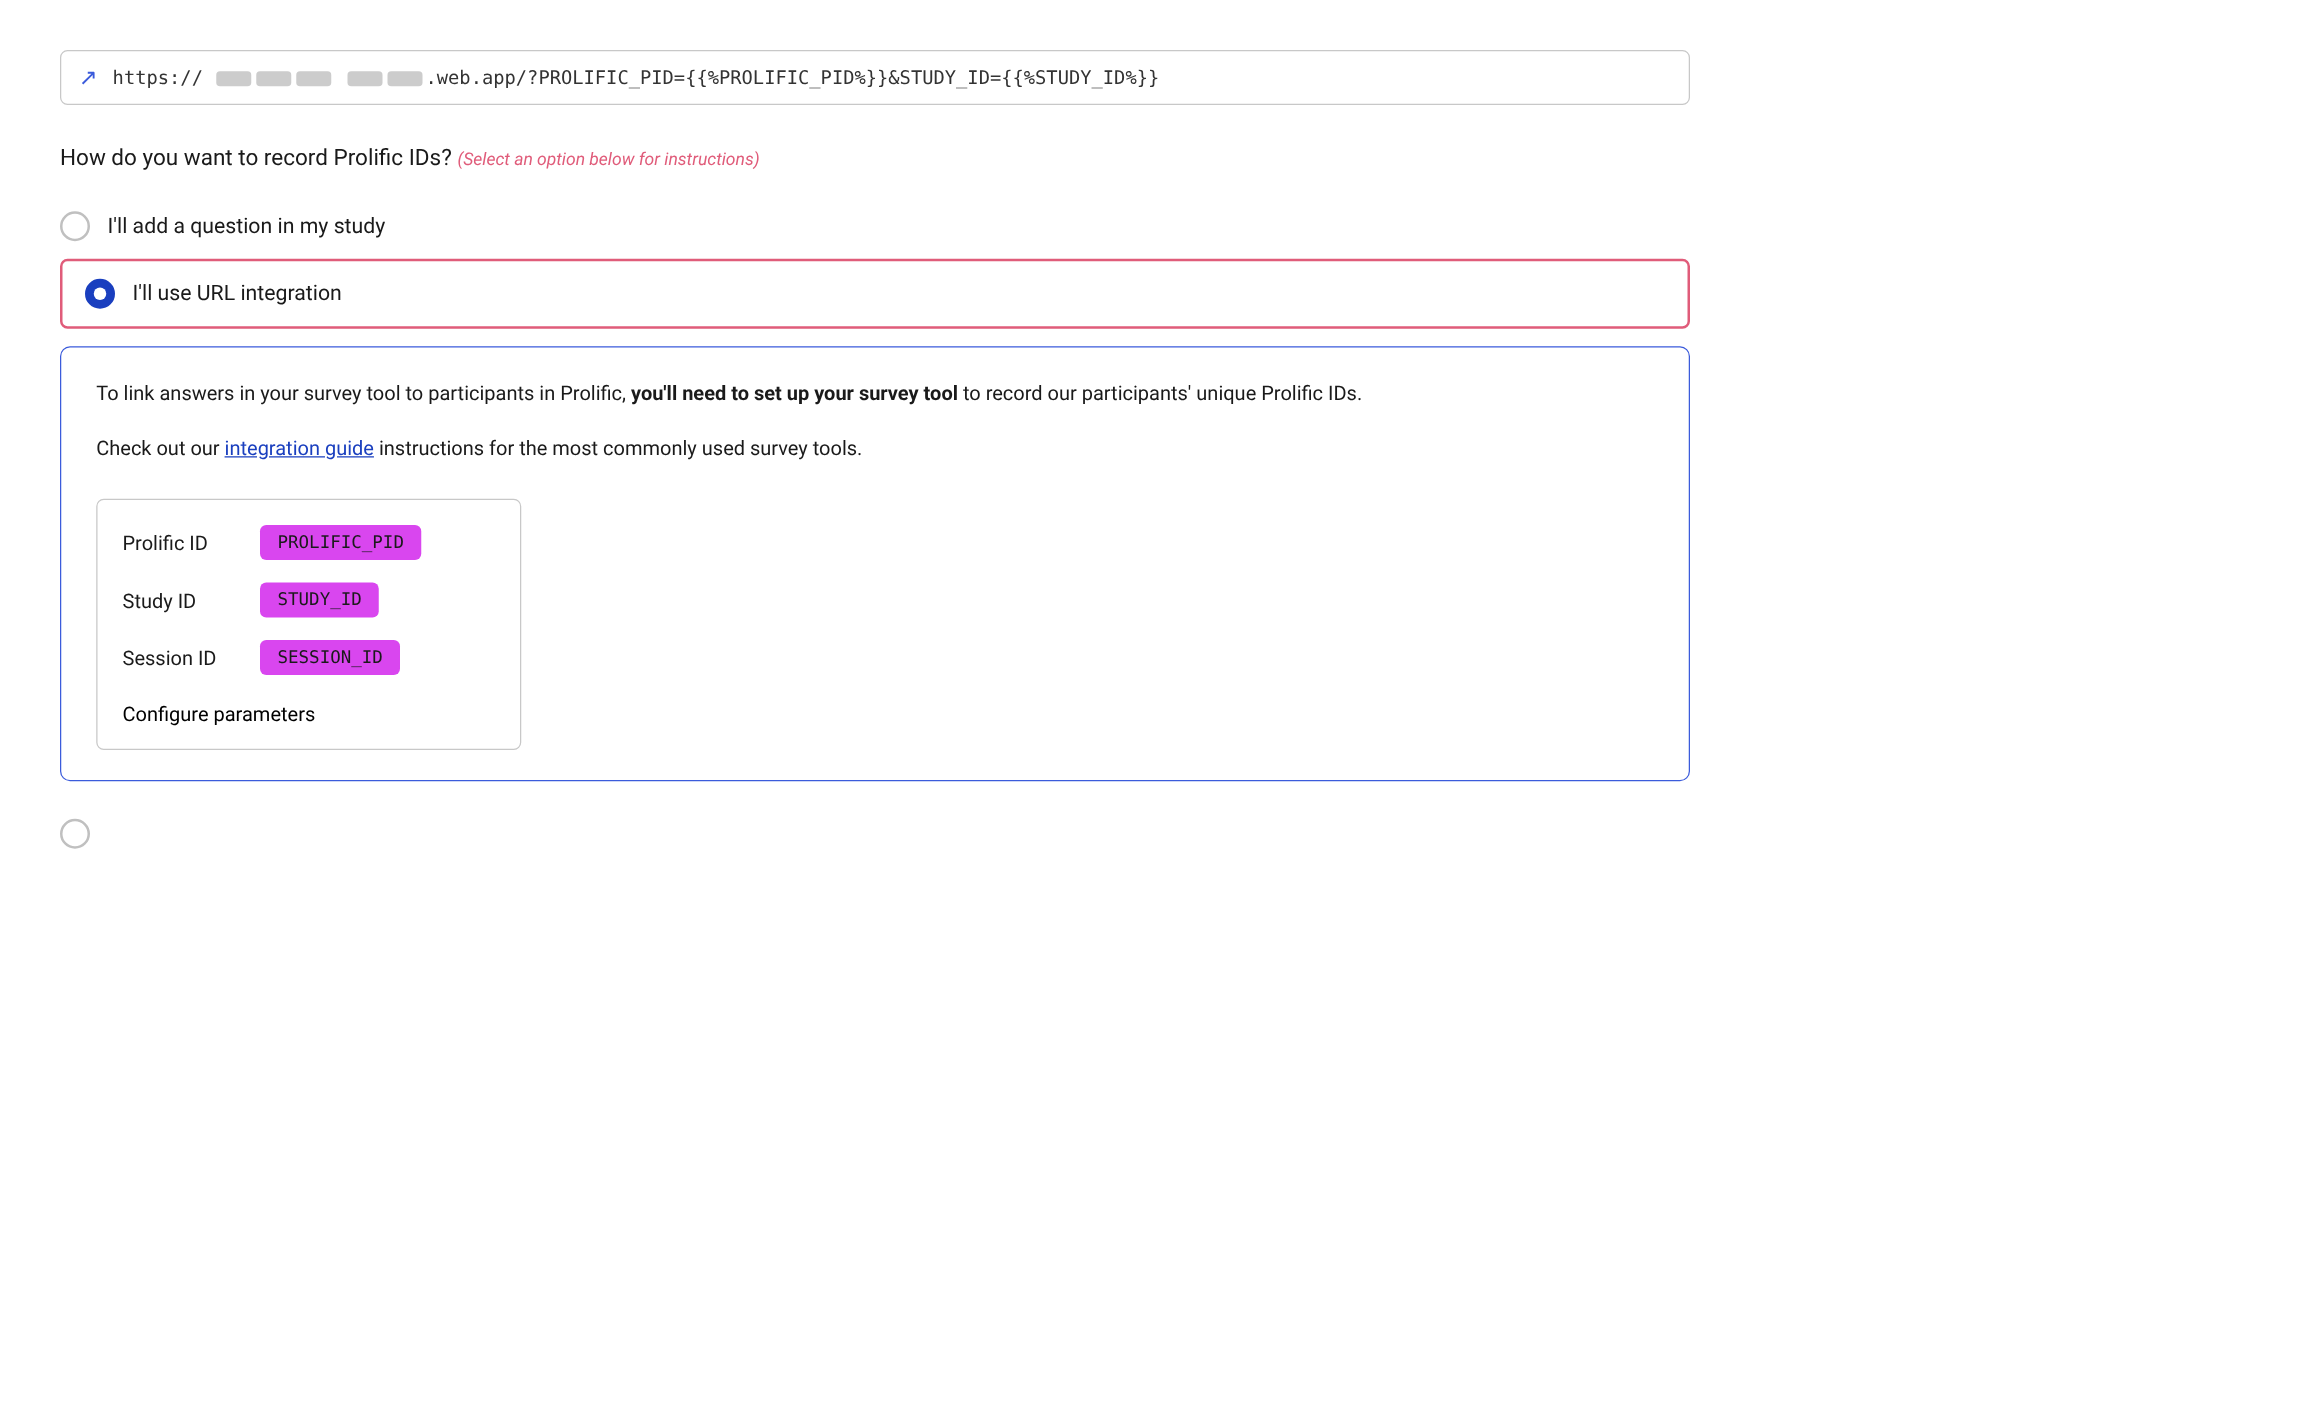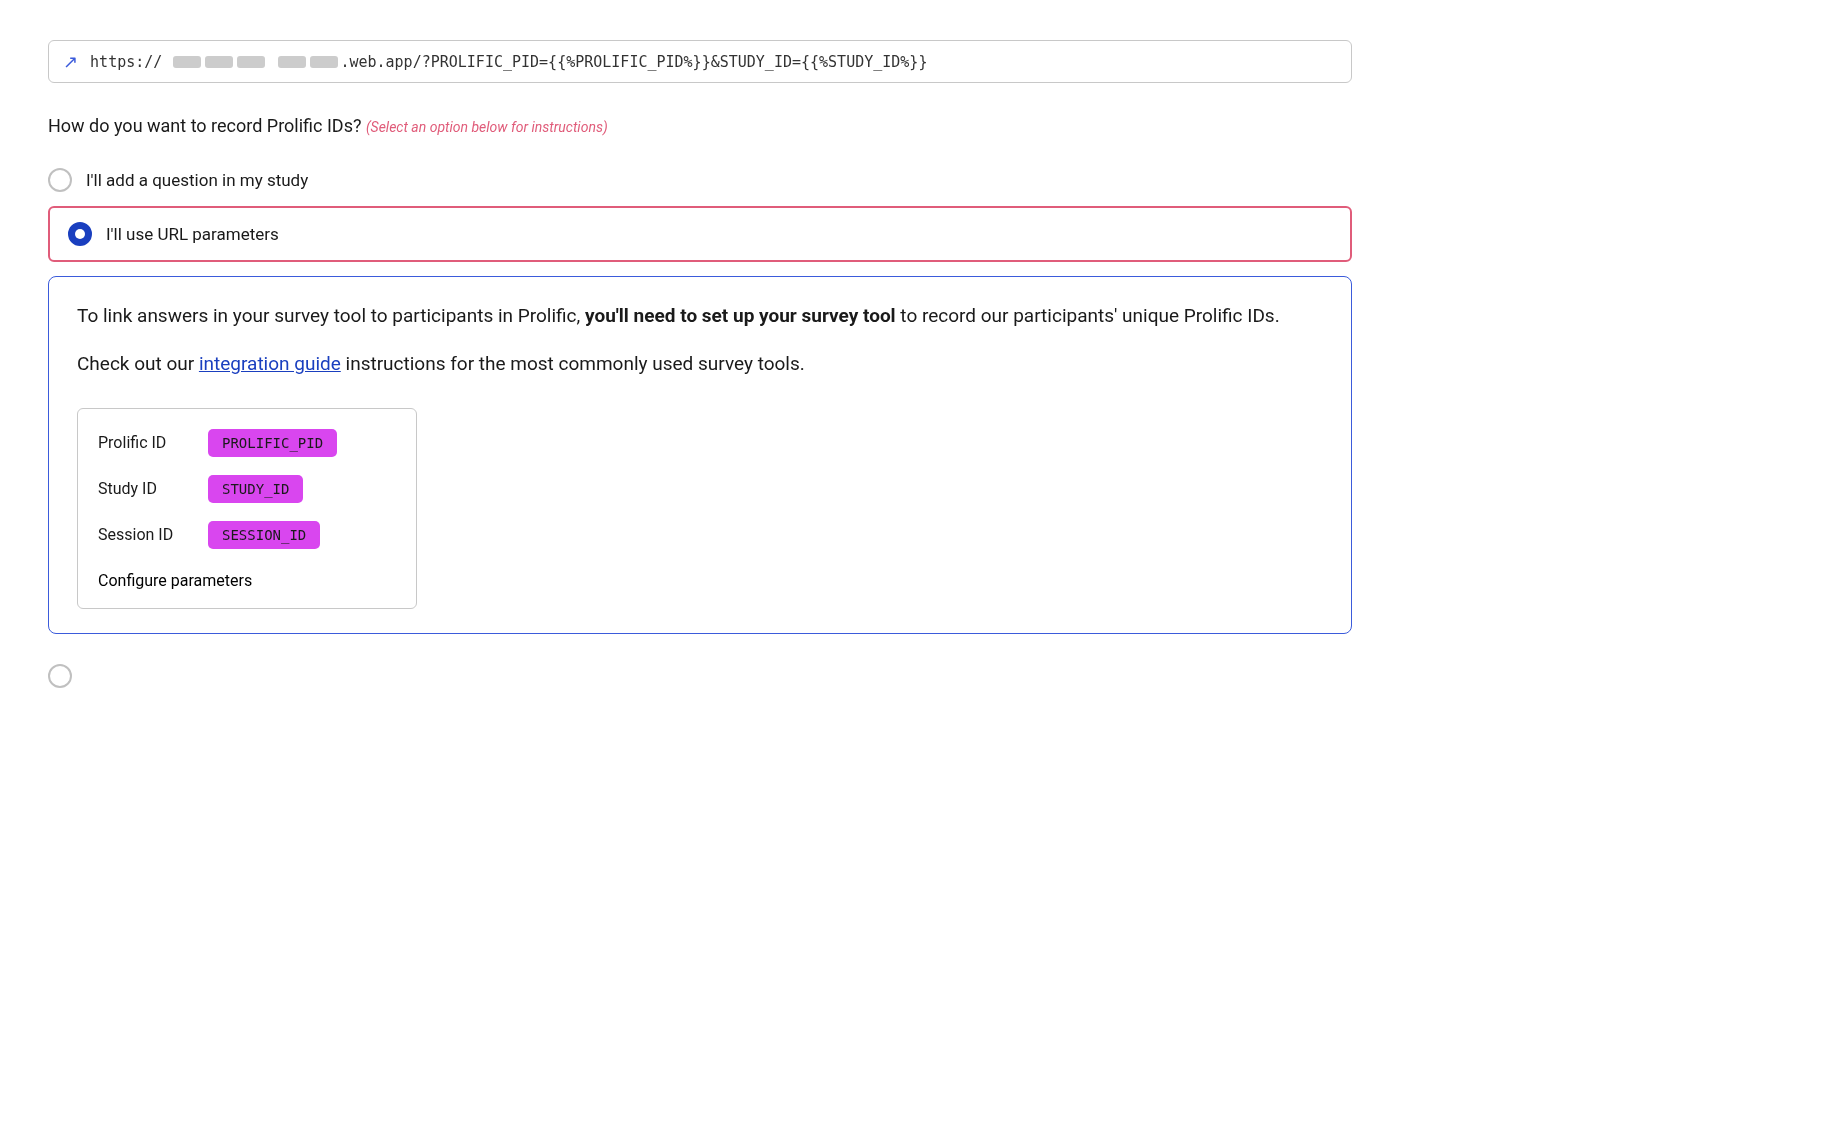--- a/index.html
+++ b/index.html
@@ -128,21 +128,21 @@
 
     .info-box {
       border: 1.5px solid #3b5bdb;
       border-radius: 8px;
       padding: 24px 28px;
       margin-top: 14px;
       background: #fff;
     }
 
     .info-text {
-      font-size: 19px;
+      font-size: 16px;
       line-height: 1.6;
       color: #1a1a1a;
       margin-bottom: 18px;
     }
 
     .info-text strong {
       font-weight: 700;
     }
 
     .integration-link {
@@ -217,21 +217,21 @@
   <div class="options-section">
 
     <div class="radio-option">
       <div class="radio-circle"></div>
       <span class="radio-label">I'll add a question in my study</span>
     </div>
 
     <div class="selected-option-wrapper">
       <div class="radio-option" style="padding:0;">
         <div class="radio-circle selected"></div>
-        <span class="radio-label">I'll use URL parameters</span>
+        <span class="radio-label">I'll use URL integration</span>
       </div>
     </div>
 
     <div class="info-box">
       <p class="info-text">
         <span>To link answers in your survey tool to participants in Prolific, </span><strong>you'll need to set up your survey tool</strong><span> to record our participants' unique Prolific IDs.</span>
       </p>
       <p class="info-text">
         <span>Check out our </span><a class="integration-link">integration guide</a><span> instructions for the most commonly used survey tools.</span>
       </p>

